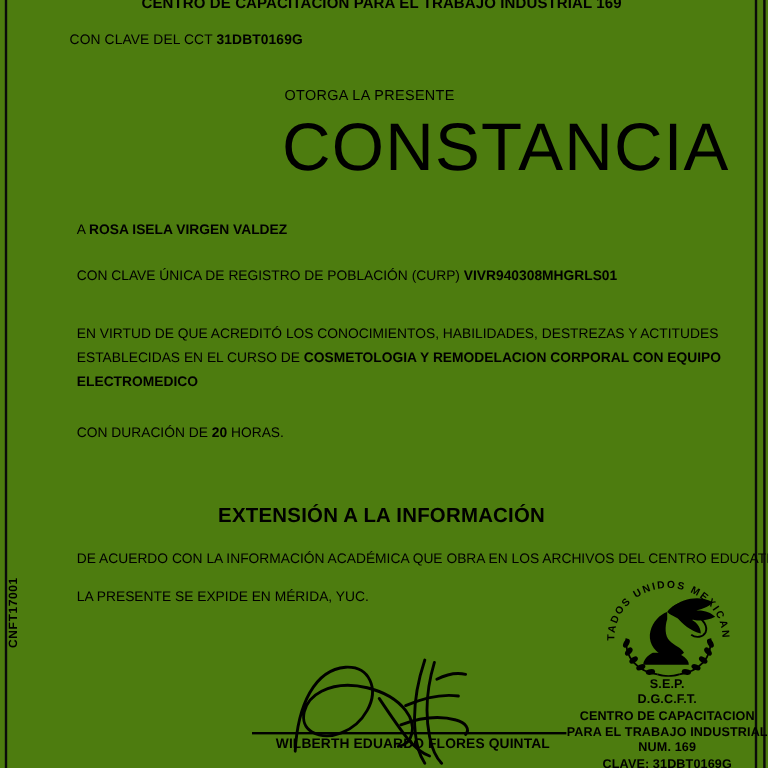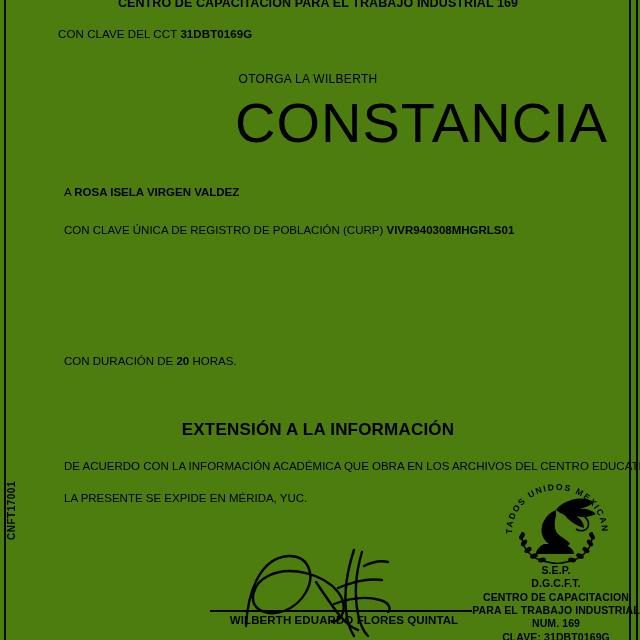--- a/index.html
+++ b/index.html
@@ -255,34 +255,37 @@
 
   <div class="doc">
 
     <div class="header-line">CENTRO DE CAPACITACIÓN PARA EL TRABAJO INDUSTRIAL  169</div>
 
     <div class="cct-line">
       <span>CON CLAVE DEL CCT</span>
       <span class="val">31DBT0169G</span>
     </div>
 
-    <div class="otorga">OTORGA LA WILBERTH</div>
+    <div class="otorga">OTORGA LA PRESENTE</div>
 
     <div class="constancia">CONSTANCIA</div>
 
     <div class="to-line">
       <span>A</span>
       <span class="name">ROSA ISELA VIRGEN VALDEZ</span>
     </div>
 
     <div class="curp-line">
       <span>CON CLAVE ÚNICA DE REGISTRO DE POBLACIÓN (CURP)</span>
       <span class="val">VIVR940308MHGRLS01</span>
     </div>
 
+    <div class="virtud">
+      <span>EN VIRTUD DE QUE ACREDITÓ LOS CONOCIMIENTOS, HABILIDADES, DESTREZAS Y ACTITUDES ESTABLECIDAS EN EL CURSO DE </span><span class="course">COSMETOLOGIA Y REMODELACION CORPORAL CON EQUIPO ELECTROMEDICO</span>
+    </div>
 
     <div class="duracion">
       <span>CON DURACIÓN DE</span>
       <span class="val">20</span>
       <span>HORAS.</span>
     </div>
 
 
     <div class="programa">EXTENSIÓN A LA INFORMACIÓN</div>
 

